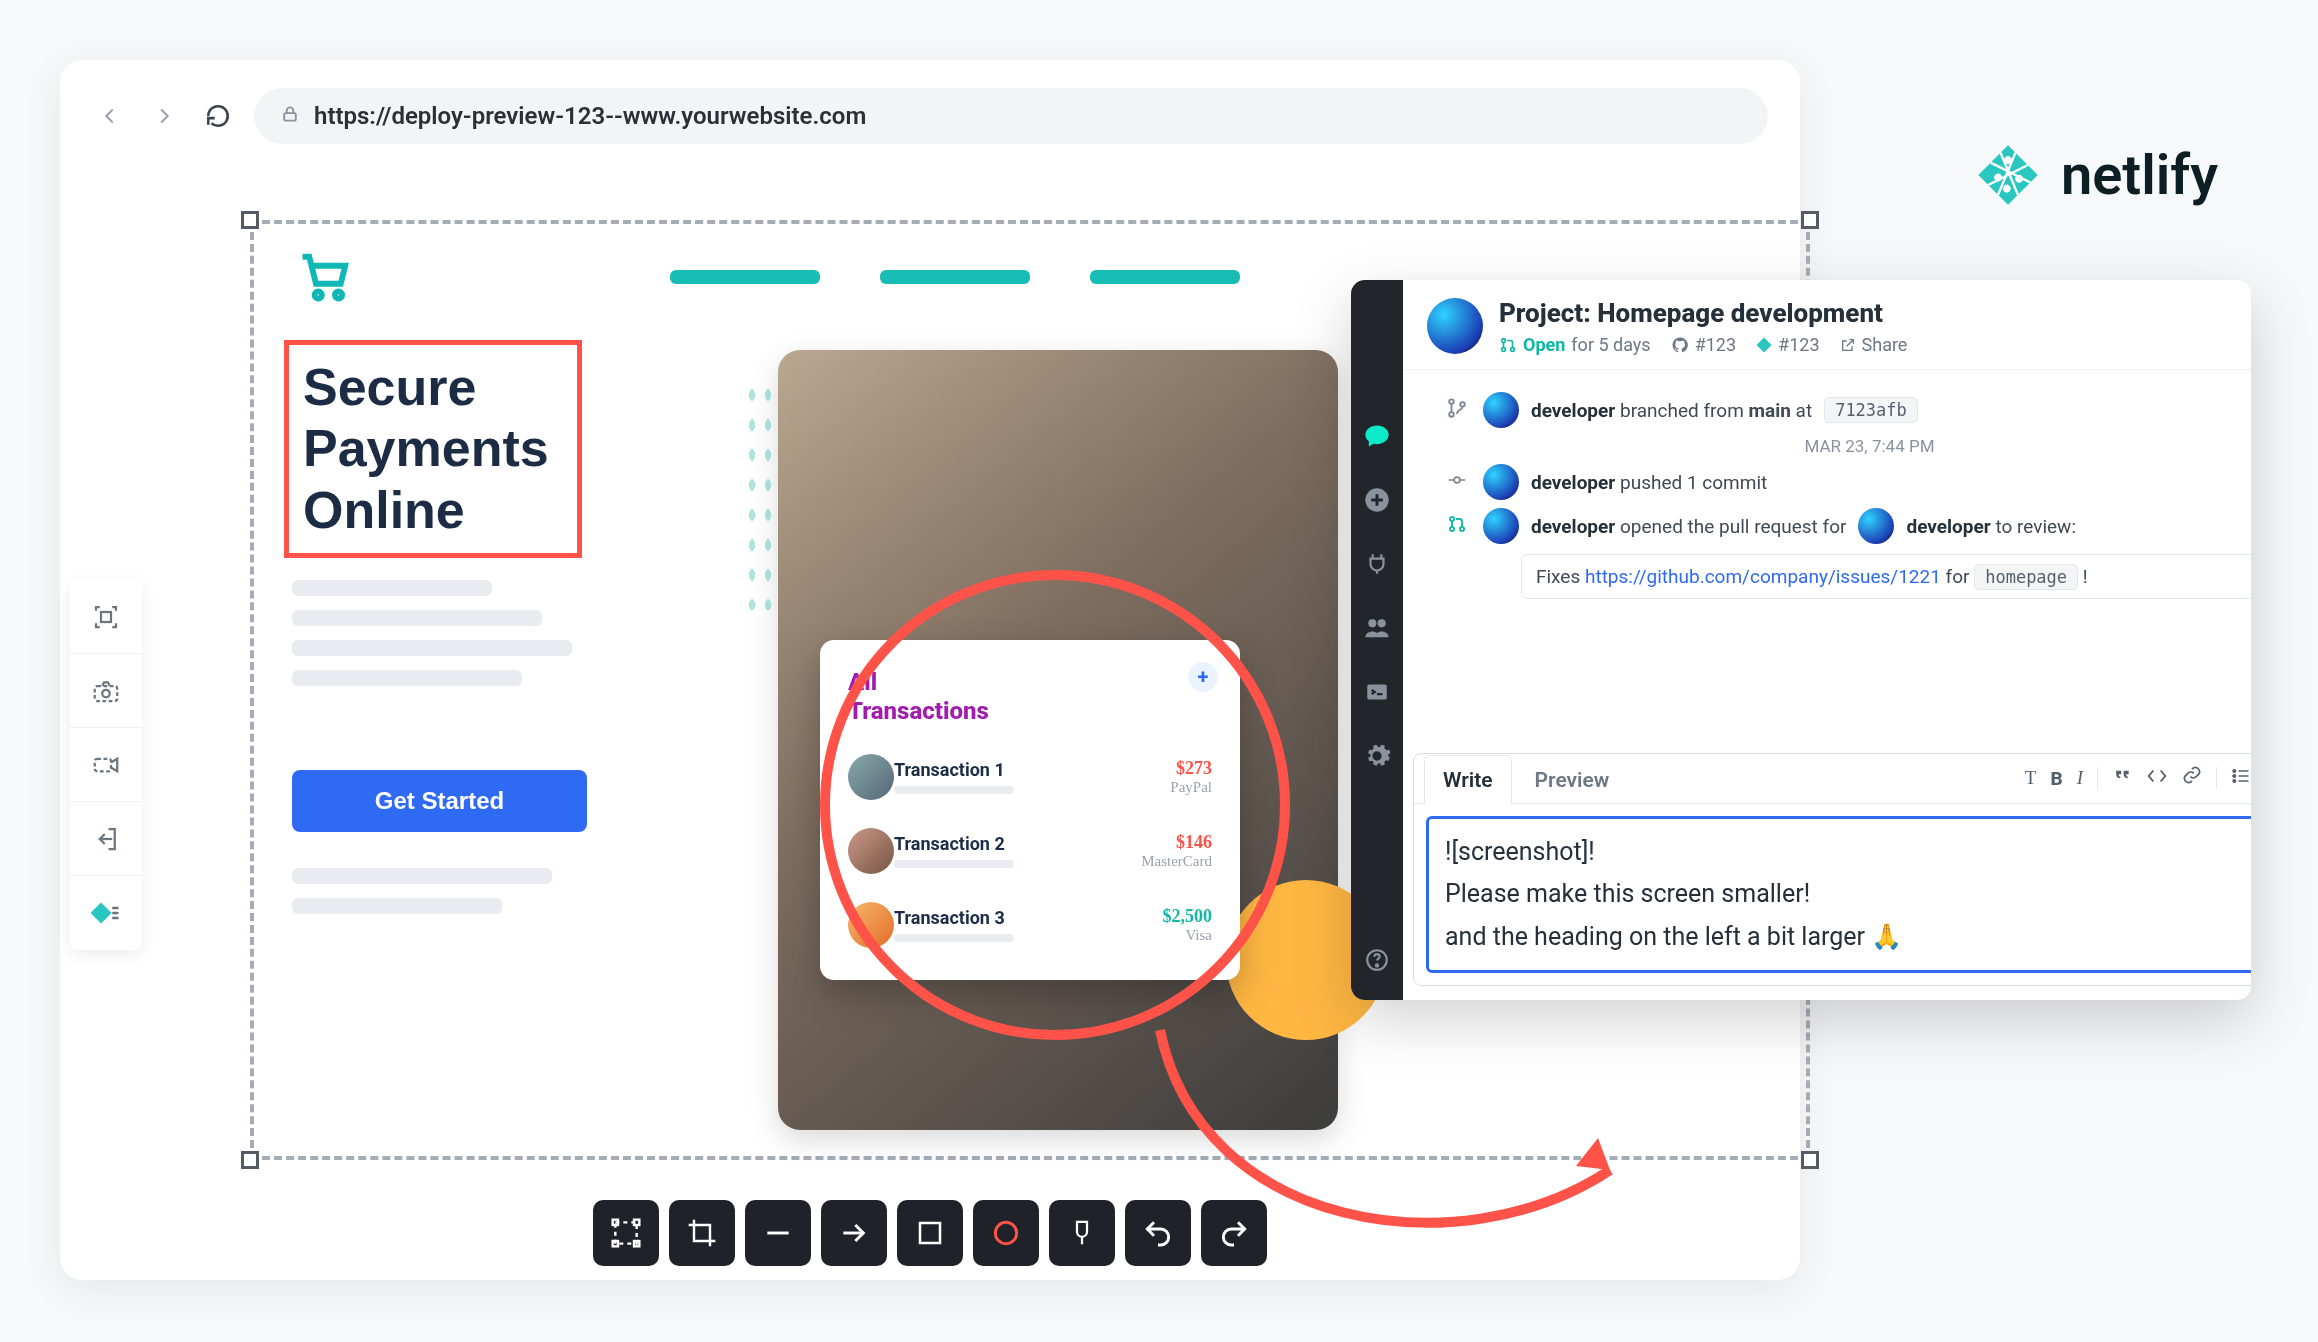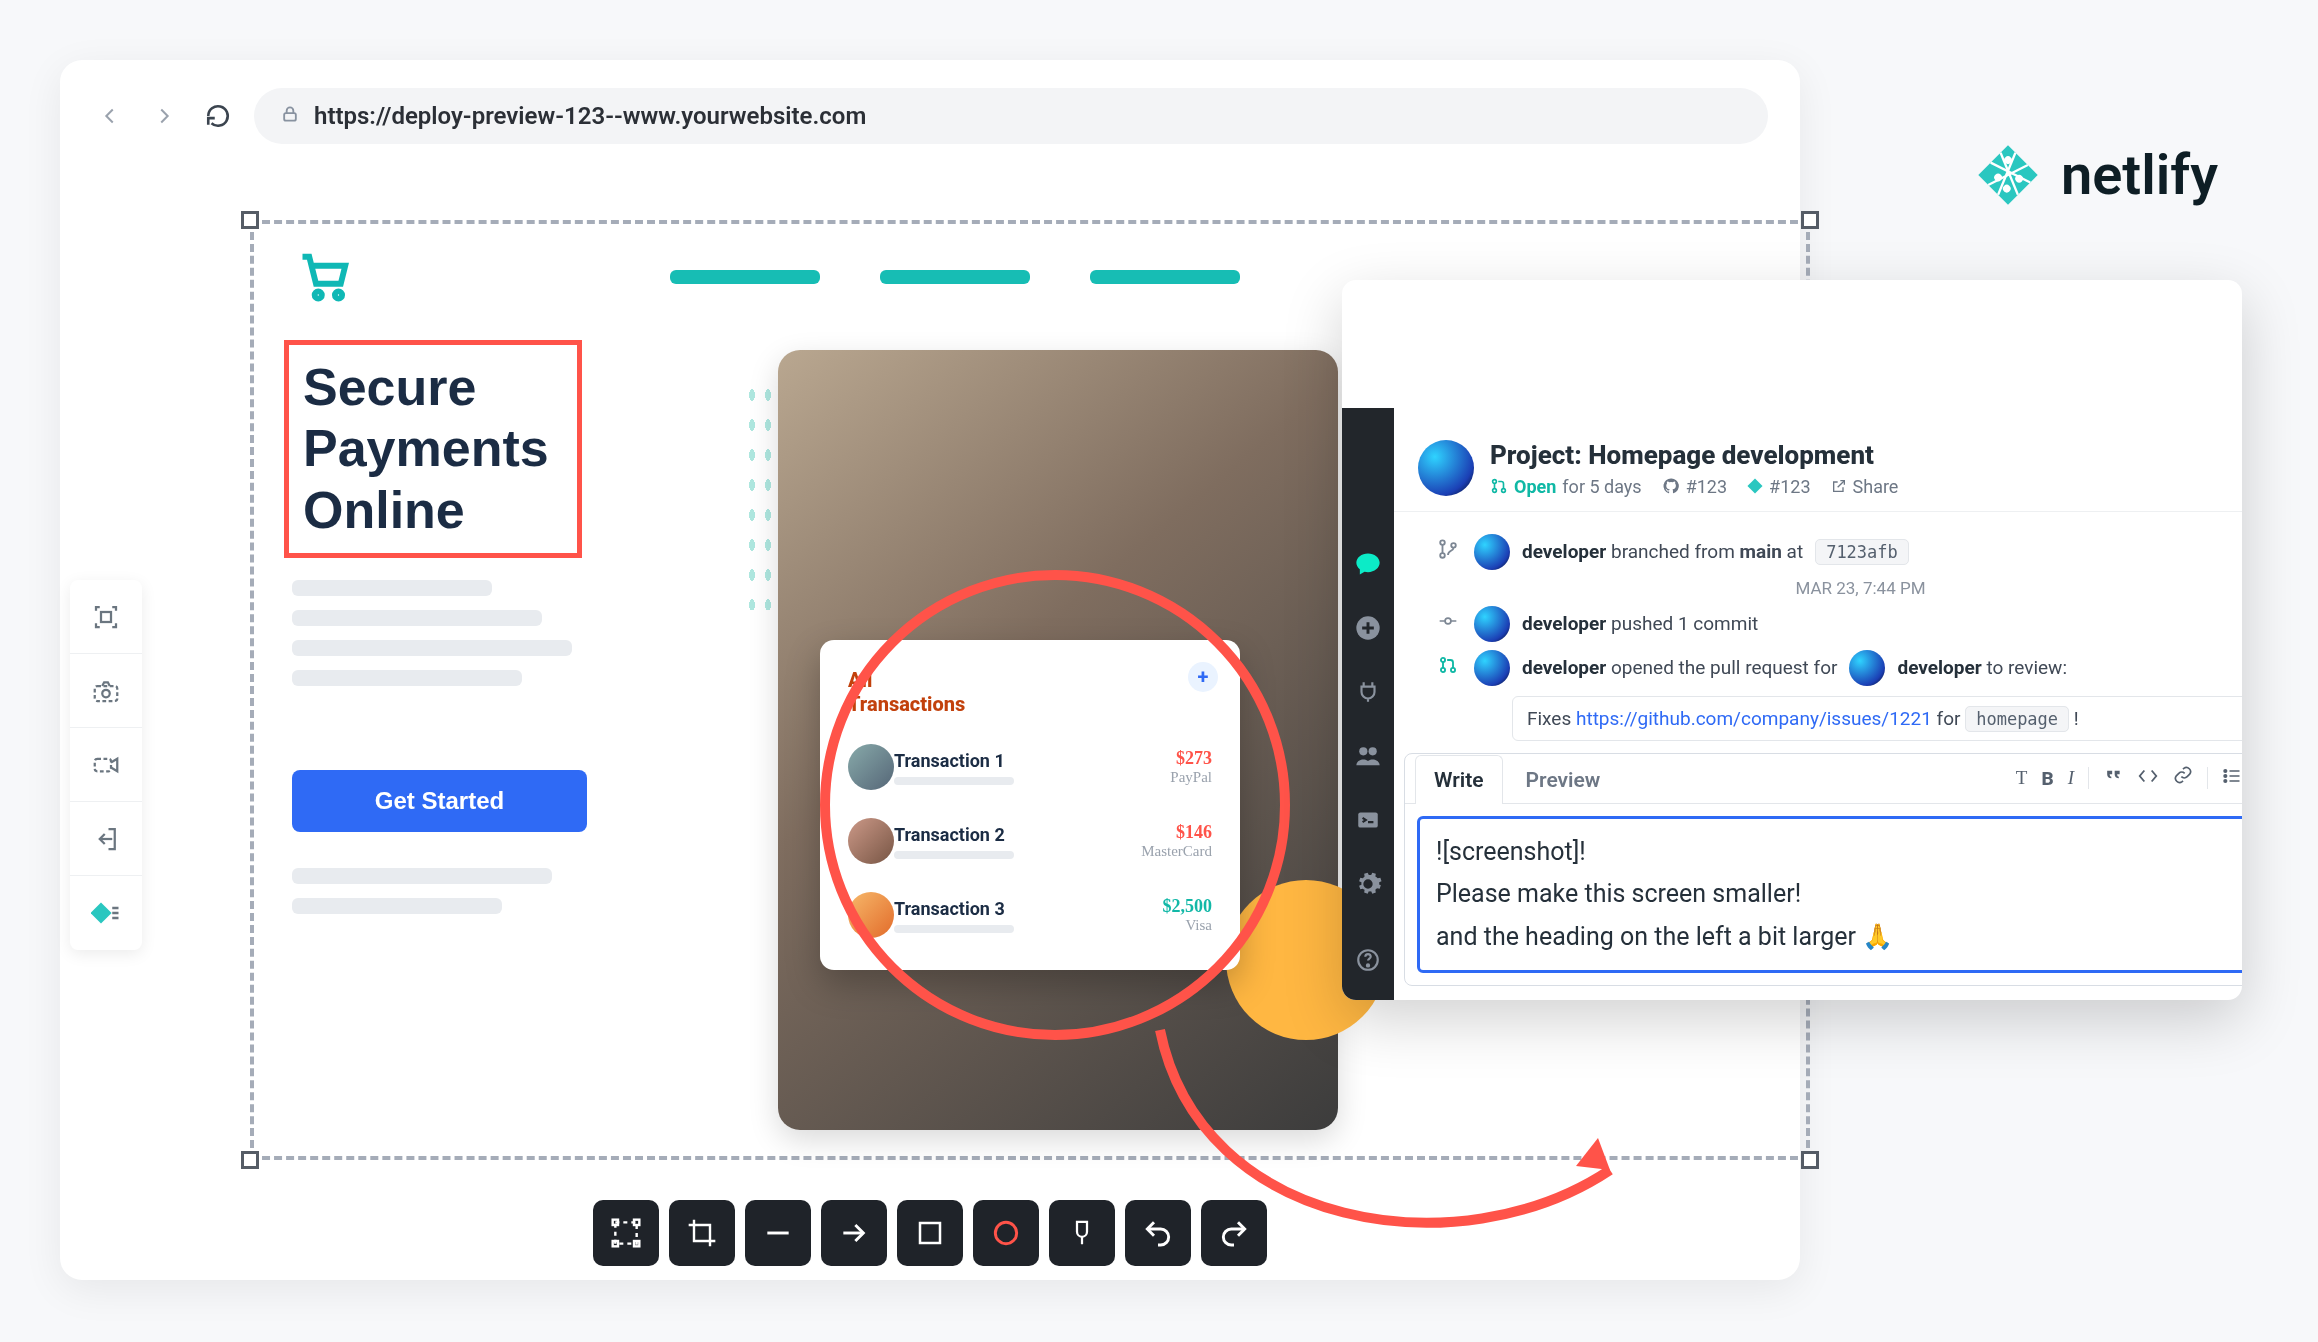--- a/index.html
+++ b/index.html
@@ -188,21 +188,21 @@
   position: absolute;
   left: 540px; top: 390px;
   width: 420px;
   background: #fff;
   border-radius: 14px;
   box-shadow: 0 14px 34px rgba(0,0,0,.25);
   padding: 28px 28px 18px;
   z-index: 3;
 }
 .tx-card h3 {
-  font-size: 20px; font-weight: 800; color: #c2410c;
+  font-size: 24px; font-weight: 800; color: #a21caf;
   line-height: 1.2; margin-bottom: 14px;
 }
 .tx-add {
   position: absolute; right: 22px; top: 22px;
   width: 30px; height: 30px; border-radius: 50%;
   background: #eaf3ff; color: #2f6af5;
   display: flex; align-items: center; justify-content: center;
   font-size: 20px; font-weight: 700;
 }
 .tx-row {
@@ -235,31 +235,30 @@
 .red-arrow {
   position:absolute;
   left:860px; top:760px;
   width:500px;height:280px;
   z-index:5; pointer-events:none;
 }
 
 
 .collab {
   position: absolute;
-  right: 76px;
+  right: 67px;
   top: 280px;
   width: 900px;
   height: 720px;
   background: #fff;
   border-radius: 14px;
   box-shadow: 0 20px 60px rgba(0,0,0,.18);
   display: flex;
   overflow: hidden;
   z-index: 10;
-  align-items: flex-end;
 }
 .collab .iconcol {
   width: 72px;
   background: #22262b;
   display: flex; flex-direction: column; align-items: center;
   padding-top: 130px;
   gap: 12px;
 }
 .iconcol .cell {
   width: 52px; height: 52px; border-radius: 8px;

